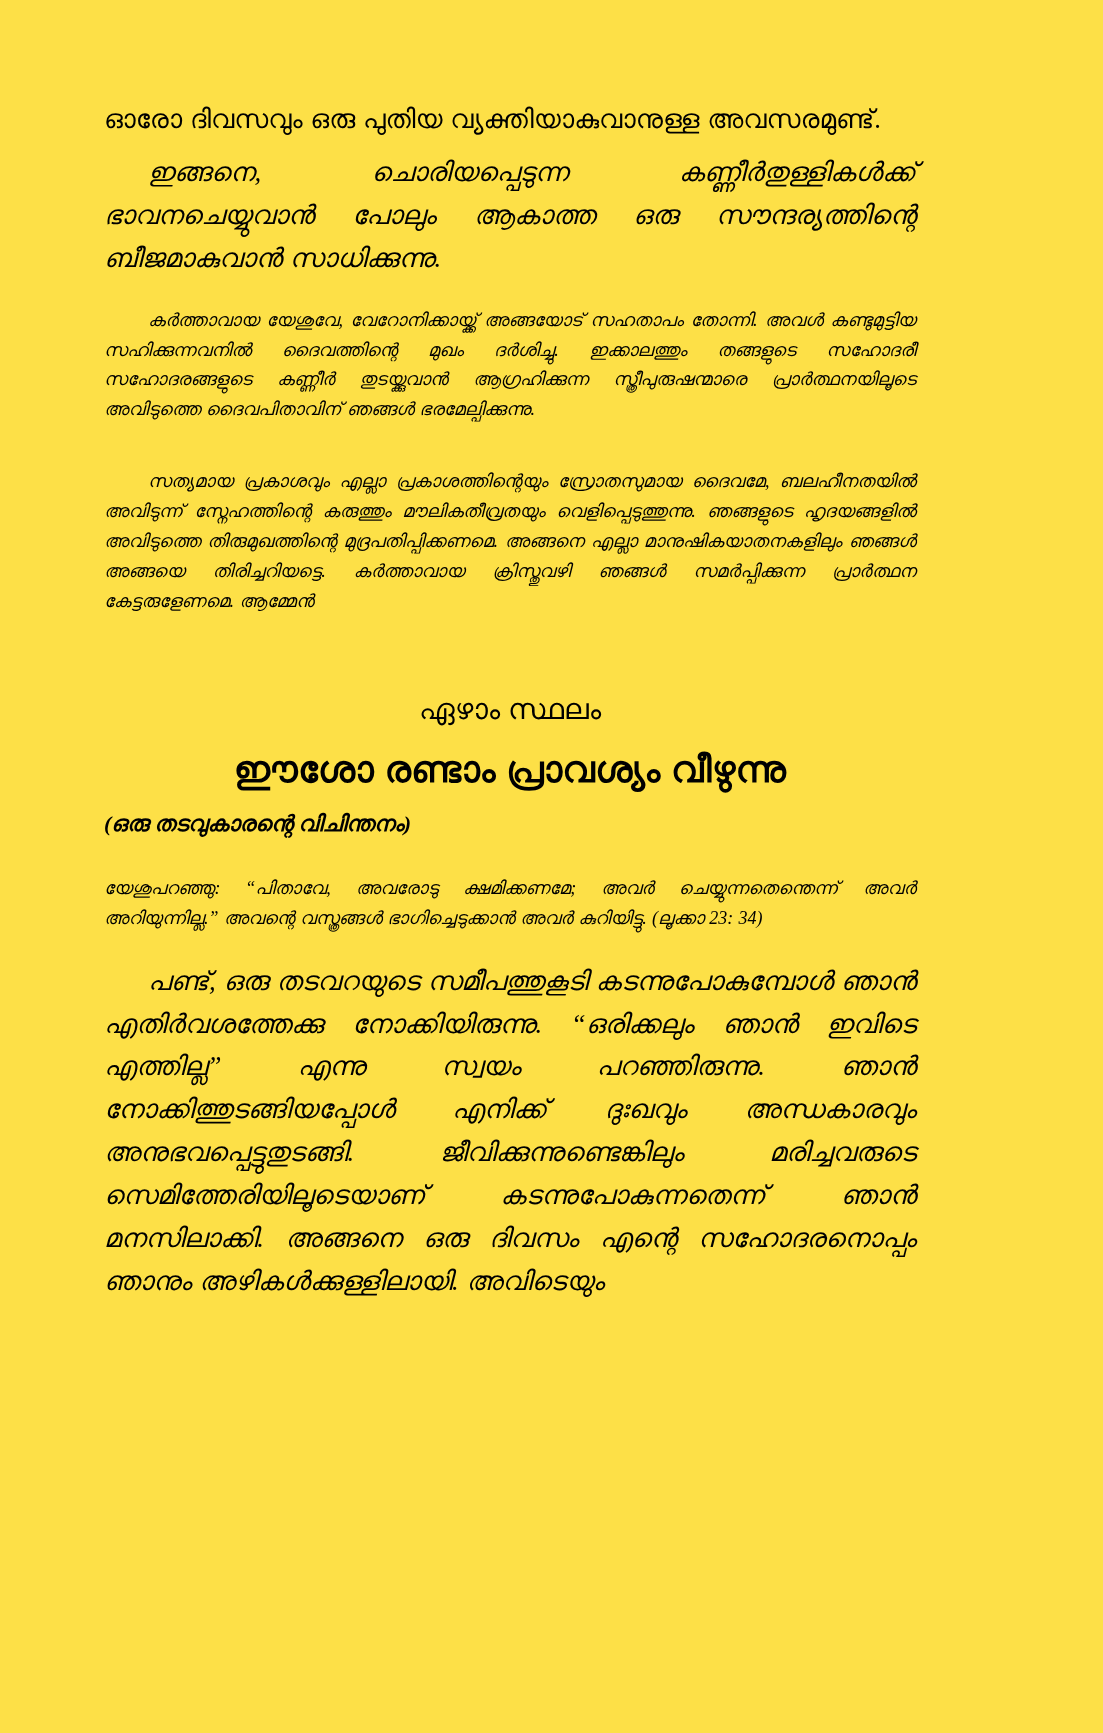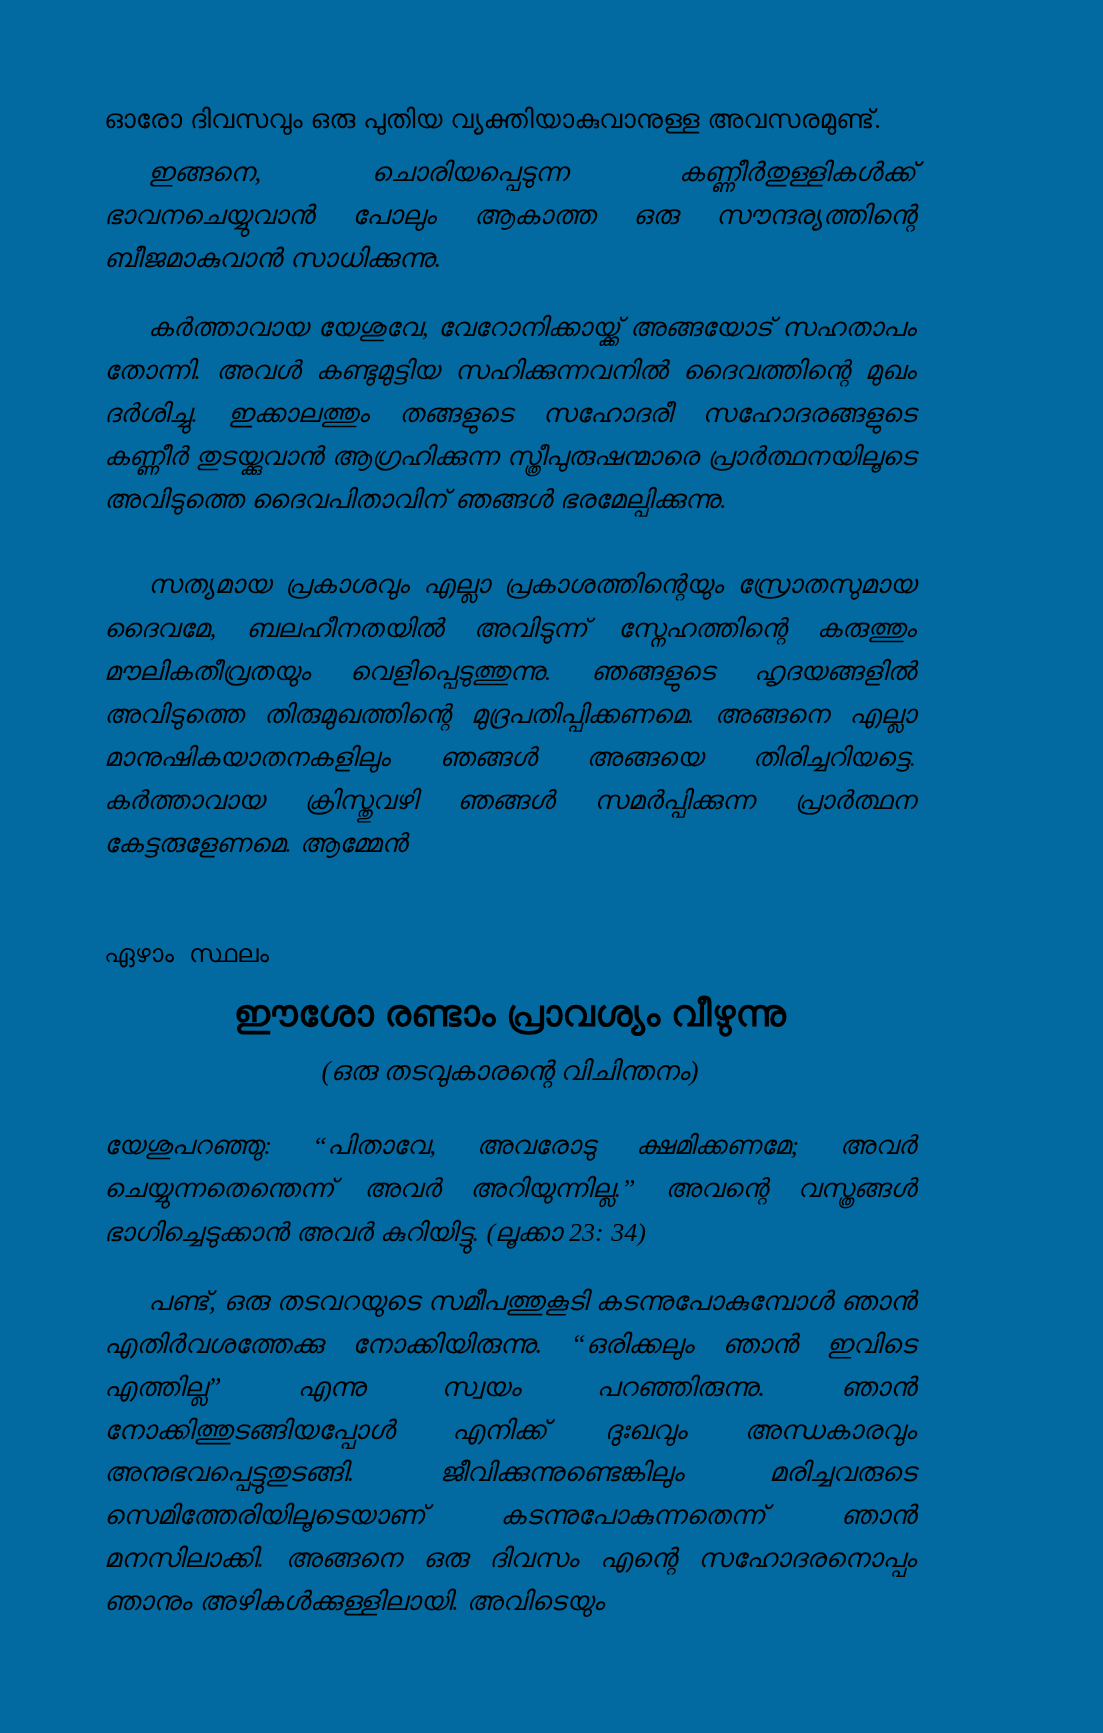--- a/index.html
+++ b/index.html
@@ -5,21 +5,21 @@
   html, body {
     margin: 0;
     padding: 0;
     background: #ffffff;
   }
 
   .page {
     position: relative;
     width: 1103px;
     height: 1733px;
-    background: #0369a1;
+    background: #fde047;
     margin: 0 auto;
     overflow: hidden;
     box-sizing: border-box;
   }
 
   .content {
     position: absolute;
     left: 104px;
     top: 98px;
     width: 812px;
@@ -42,56 +42,58 @@
   }
 
   .para.indent {
     text-indent: 44px;
     font-style: italic;
   }
 
   
   .para.italic {
     font-style: italic;
-    font-size: 26px;
+    font-size: 18px;
     line-height: 1.66;
   }
 
   .spacer-sm { height: 16px; }
   .spacer-md { height: 34px; }
   .spacer-lg { height: 62px; }
 
   
   .station-label {
-    font-family: Liberation Mono, monospace;
-    font-size: 25px;
+    font-family: Liberation Sans, sans-serif;
+    font-size: 29px;
+    text-align: center;
     color: #000;
     margin: 0;
     line-height: 1.4;
   }
 
   .station-title {
     font-family: Liberation Sans, sans-serif;
     font-size: 37px;
     font-weight: bold;
     text-align: center;
     color: #000;
     margin: 16px 0 0 0;
     line-height: 1.35;
     letter-spacing: 0.2px;
   }
 
   .station-subtitle {
     font-family: "Liberation Serif", "DejaVu Serif", serif;
-    font-size: 27px;
+    font-size: 22px;
     font-style: italic;
-    text-align: center;
+    text-align: left;
     color: #000;
     margin: 14px 0 0 0;
     line-height: 1.4;
+    font-weight: bold;
   }
 
   
   .page-number {
     position: absolute;
     left: 0;
     right: 0;
     top: 1405px;
     text-align: center;
     font-family: "Liberation Serif", "DejaVu Serif", serif;

